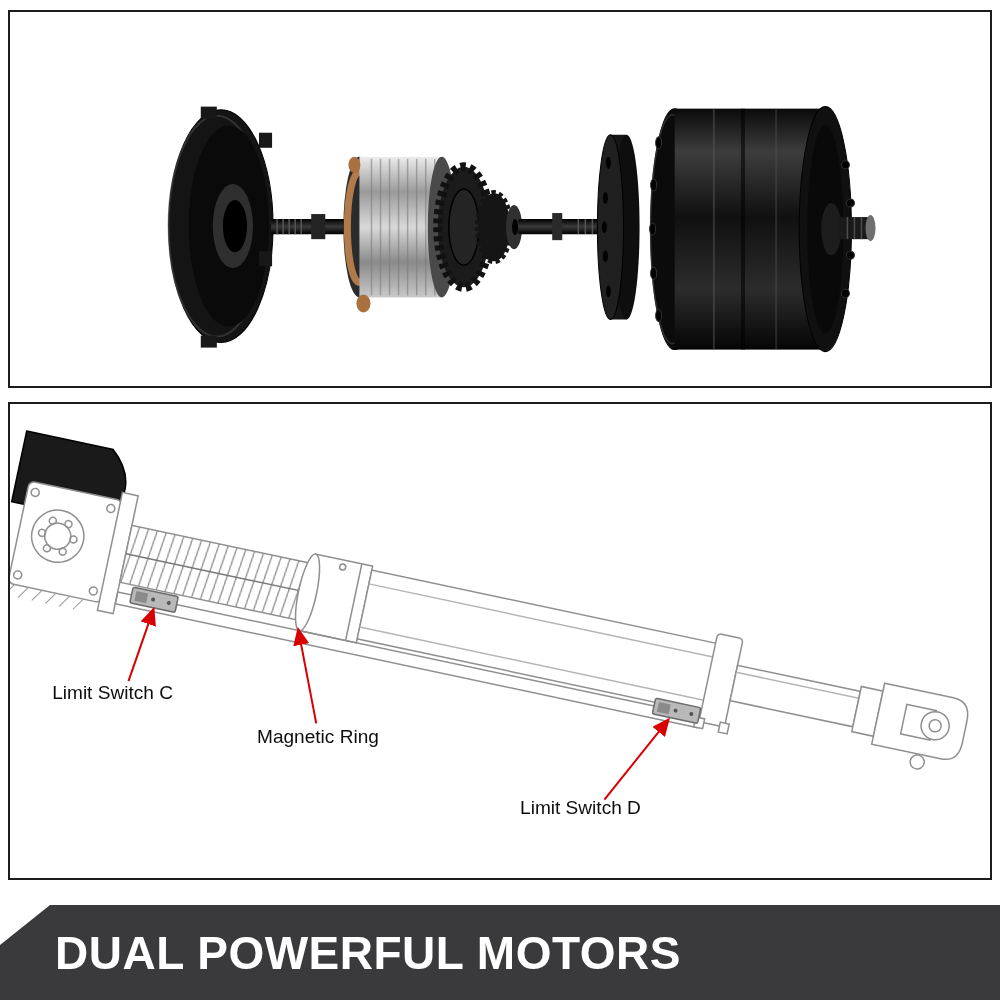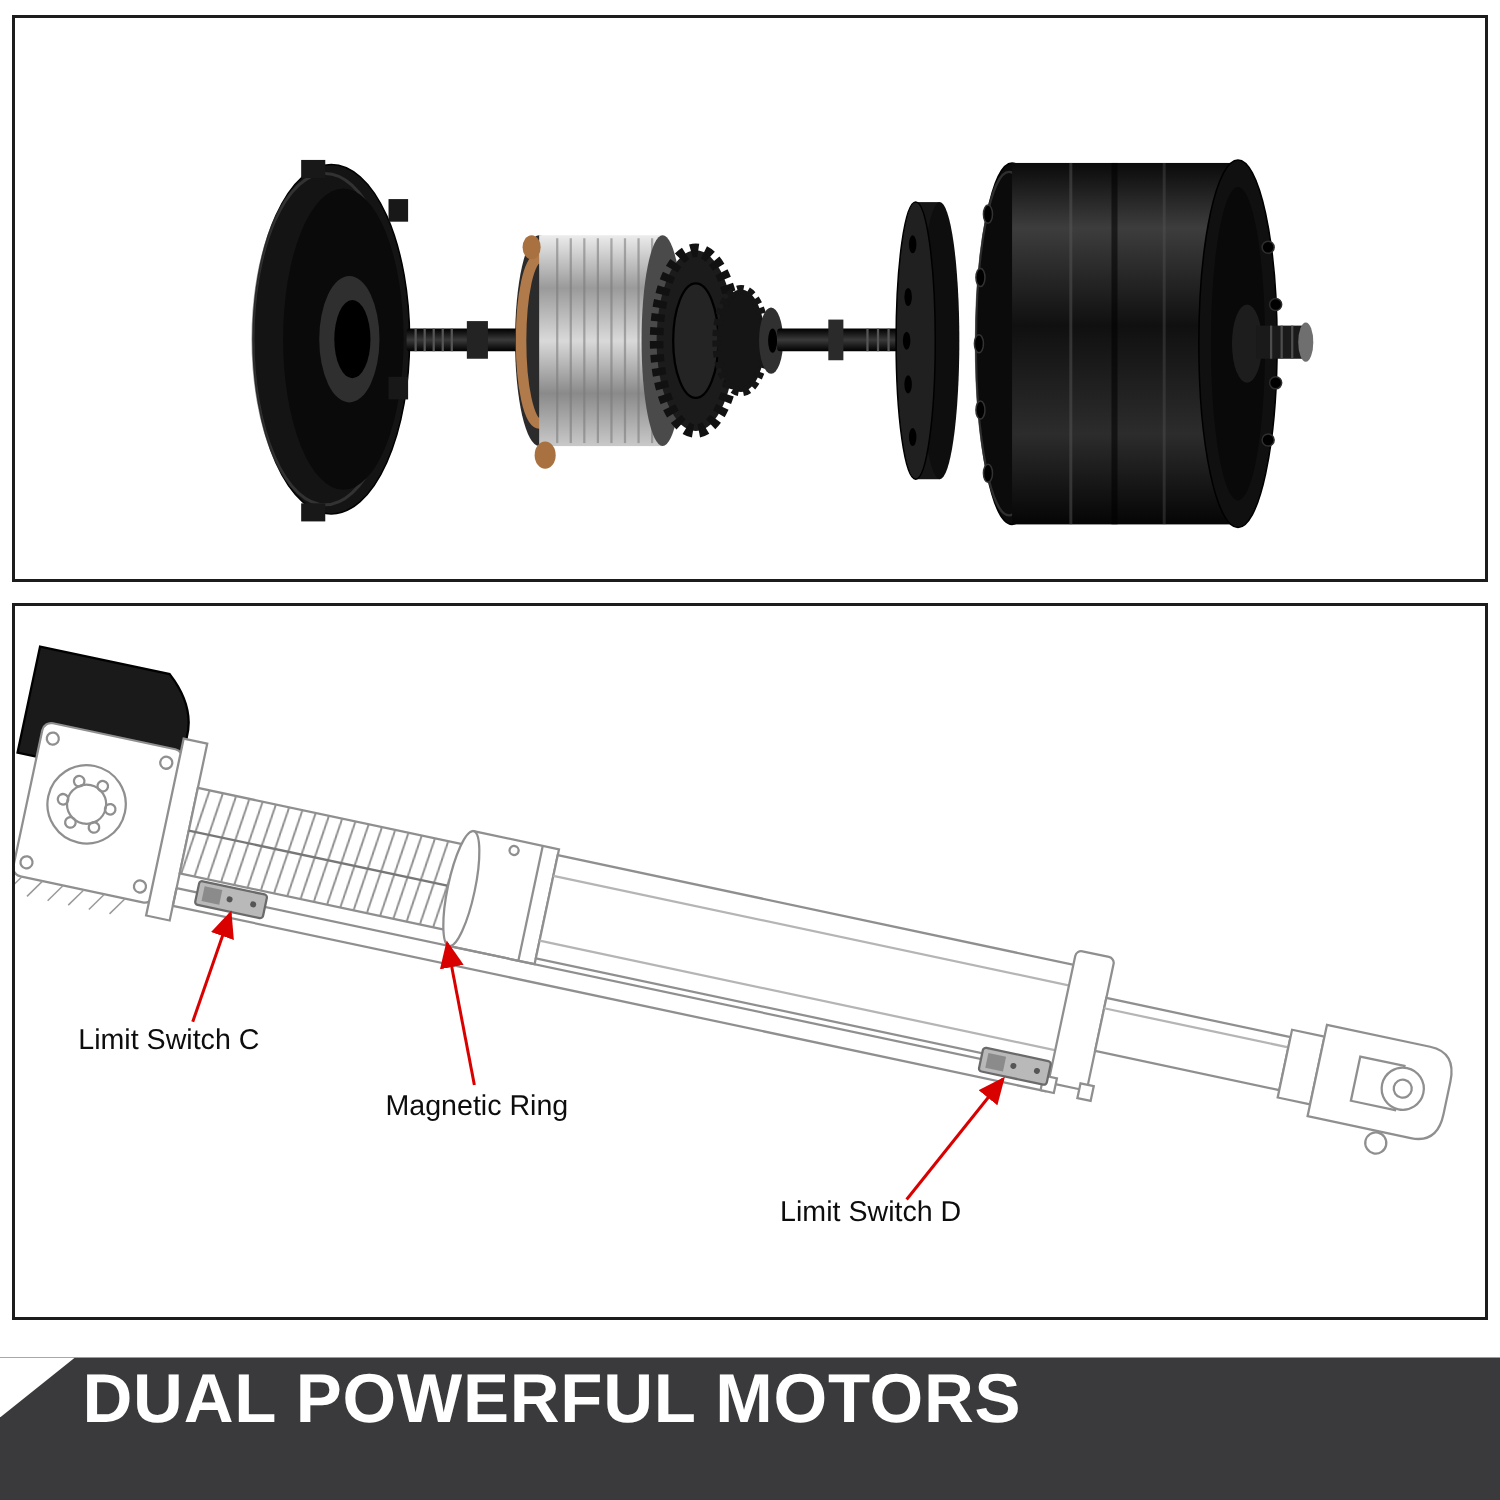--- a/index.html
+++ b/index.html
@@ -16,21 +16,21 @@
     border:2px solid #1c1c1c;
     background:#ffffff;
     overflow:hidden;
   }
   .panel-motor { top:10px; height:378px; }
   .panel-actuator { top:402px; height:478px;text-decoration:underline; }
   .panel svg { display:block; width:100%; height:100%; }
   .banner {
     position:absolute; left:0; right:0; top:905px; height:95px;
     background:#3a3a3c;
-    display:flex; 
+    display:flex; align-items:center;
     padding-left:55px;
   }
   .banner-title {
     color:#ffffff;
     font-size:46px;
     font-weight:700;
     letter-spacing:0.5px;
     white-space:nowrap;
     font-family:"Liberation Sans", sans-serif;
   }

